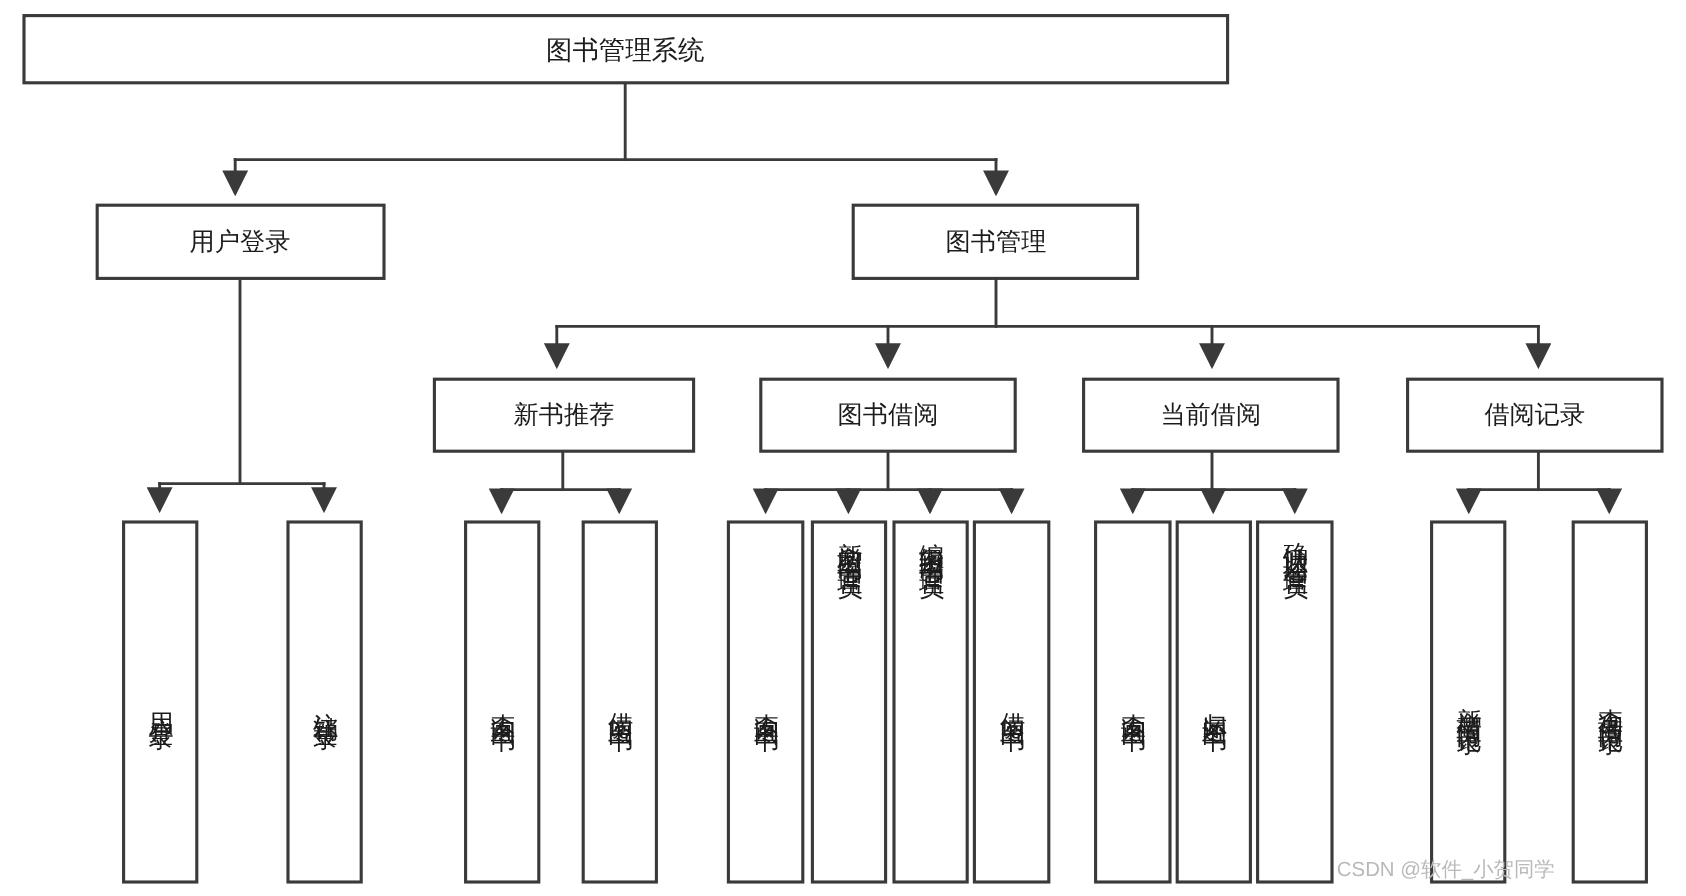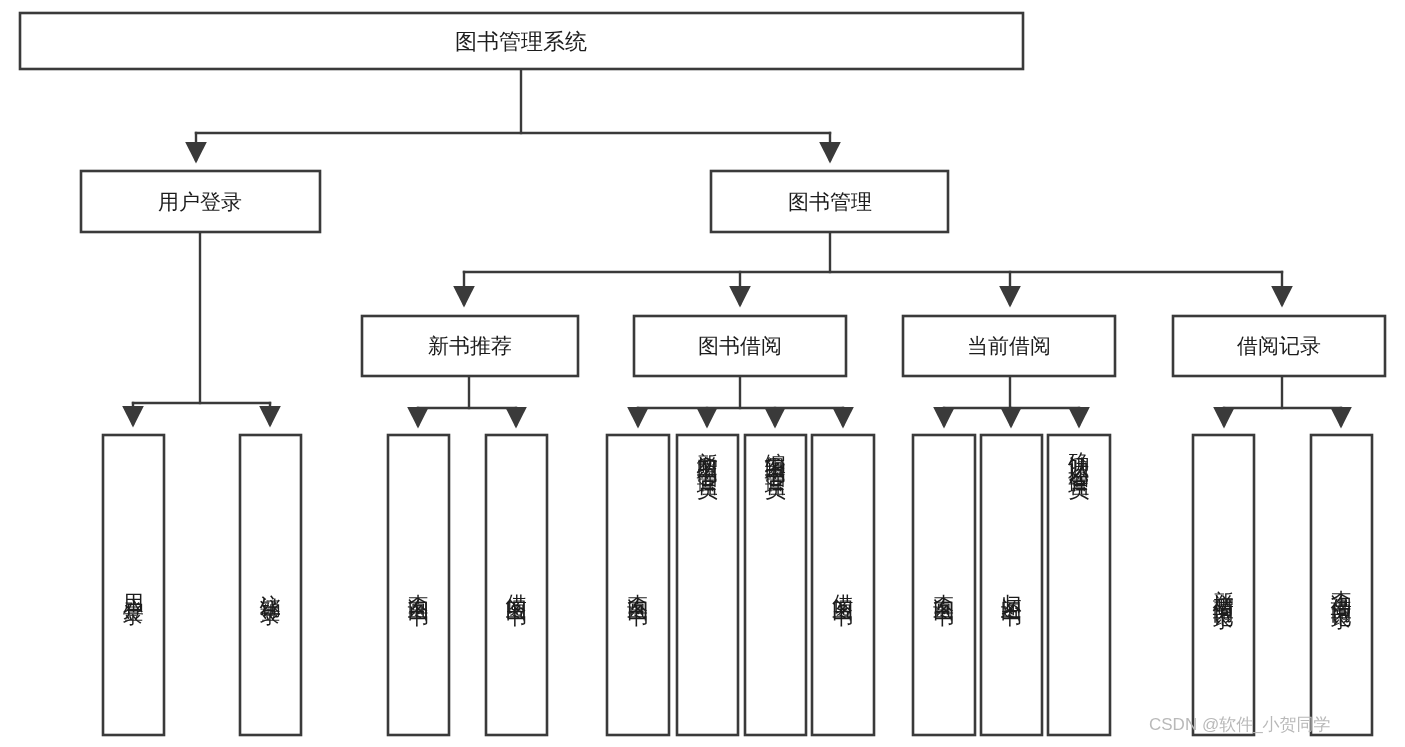--- a/index.html
+++ b/index.html
@@ -65,21 +65,21 @@
     font-family: "Liberation Sans", "DejaVu Sans", sans-serif;
     font-size: 21px;
     line-height: 1.12;
     letter-spacing: 4px;
     color: #1c1c1c;
     white-space: nowrap;
     text-align: center;
   }
   .watermark {
     position: absolute;
-    left: 1149px;
+    left: 1114px;
     top: 713px;
     font-family: "Liberation Sans", "DejaVu Sans", sans-serif;
     font-size: 17px;
     color: #b9b9b9;
     white-space: nowrap;
     user-select: none;
   }
 </style>
 </head>
 <body>

